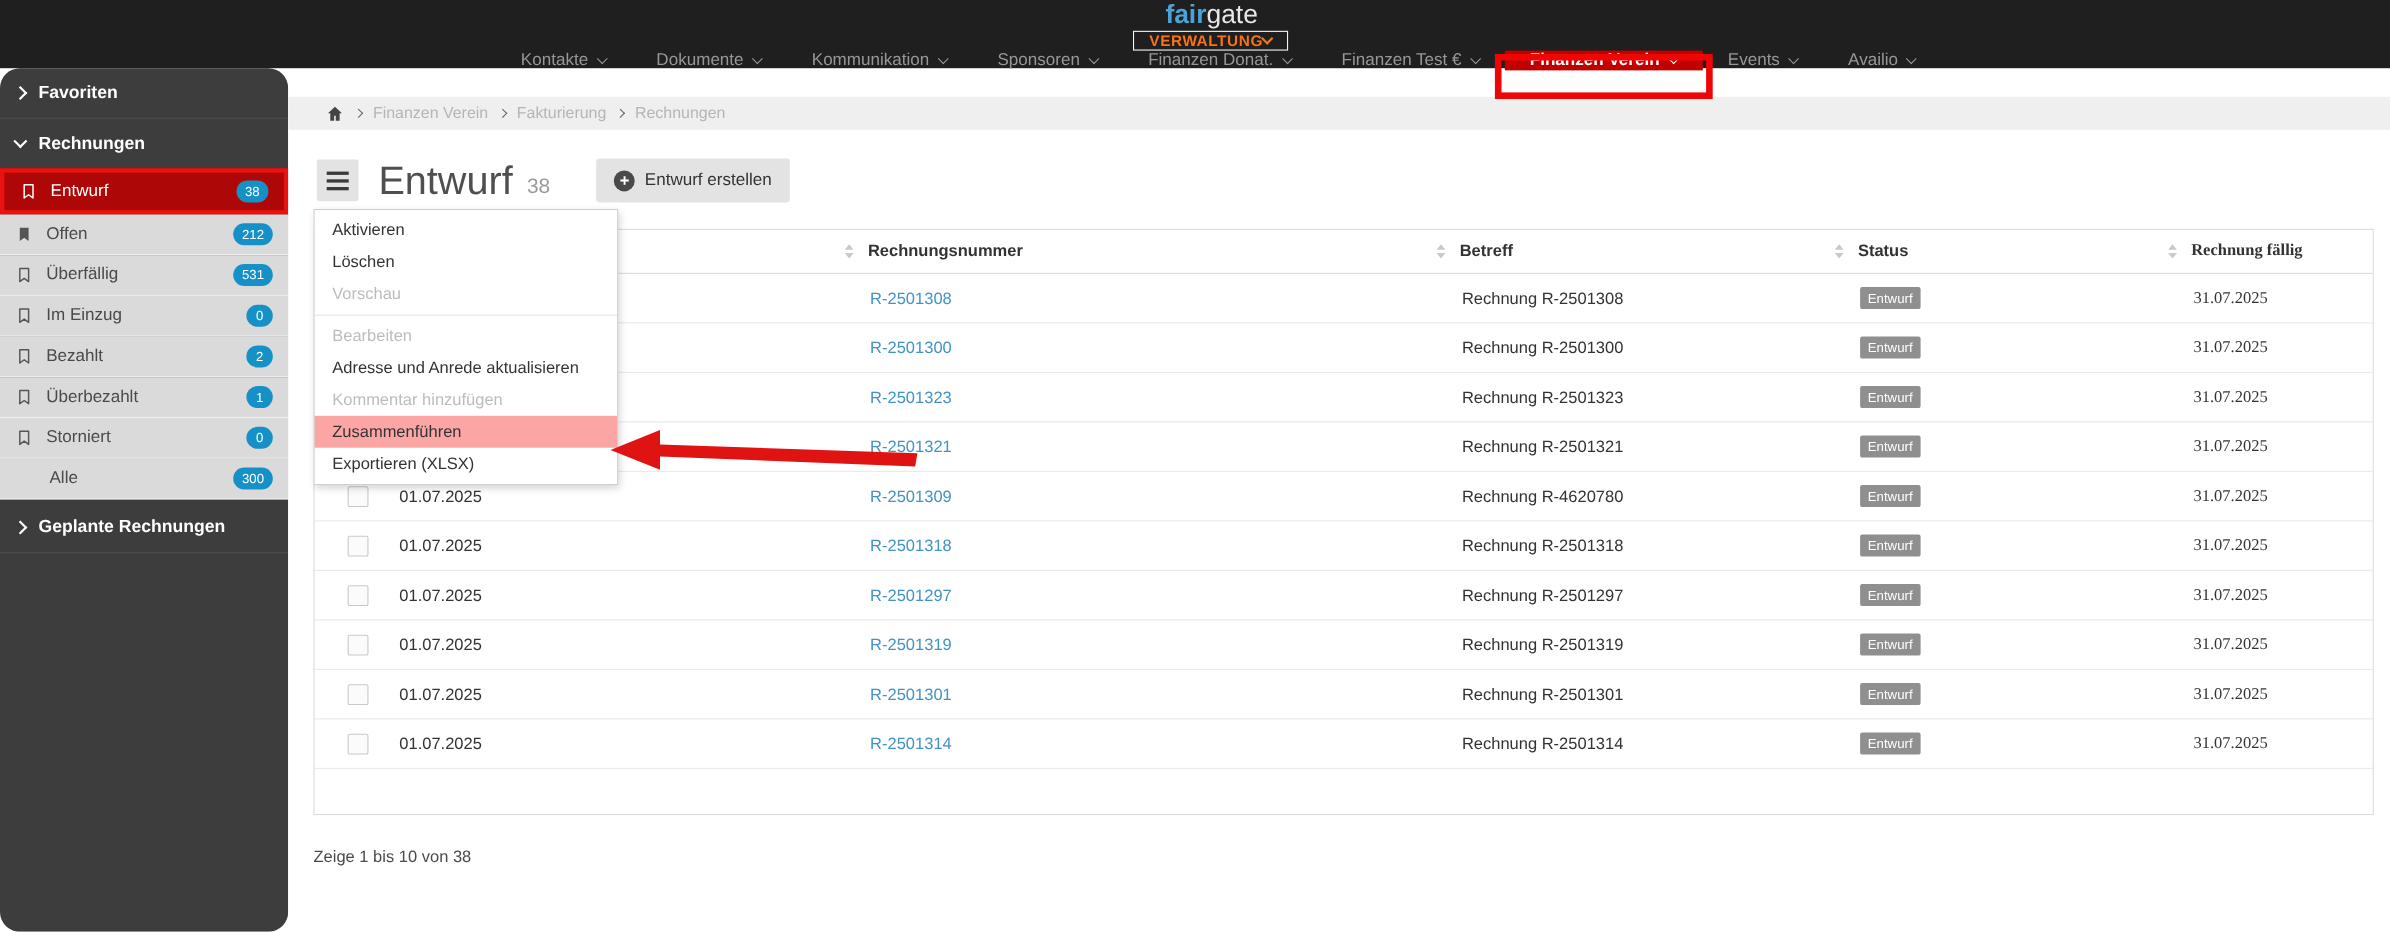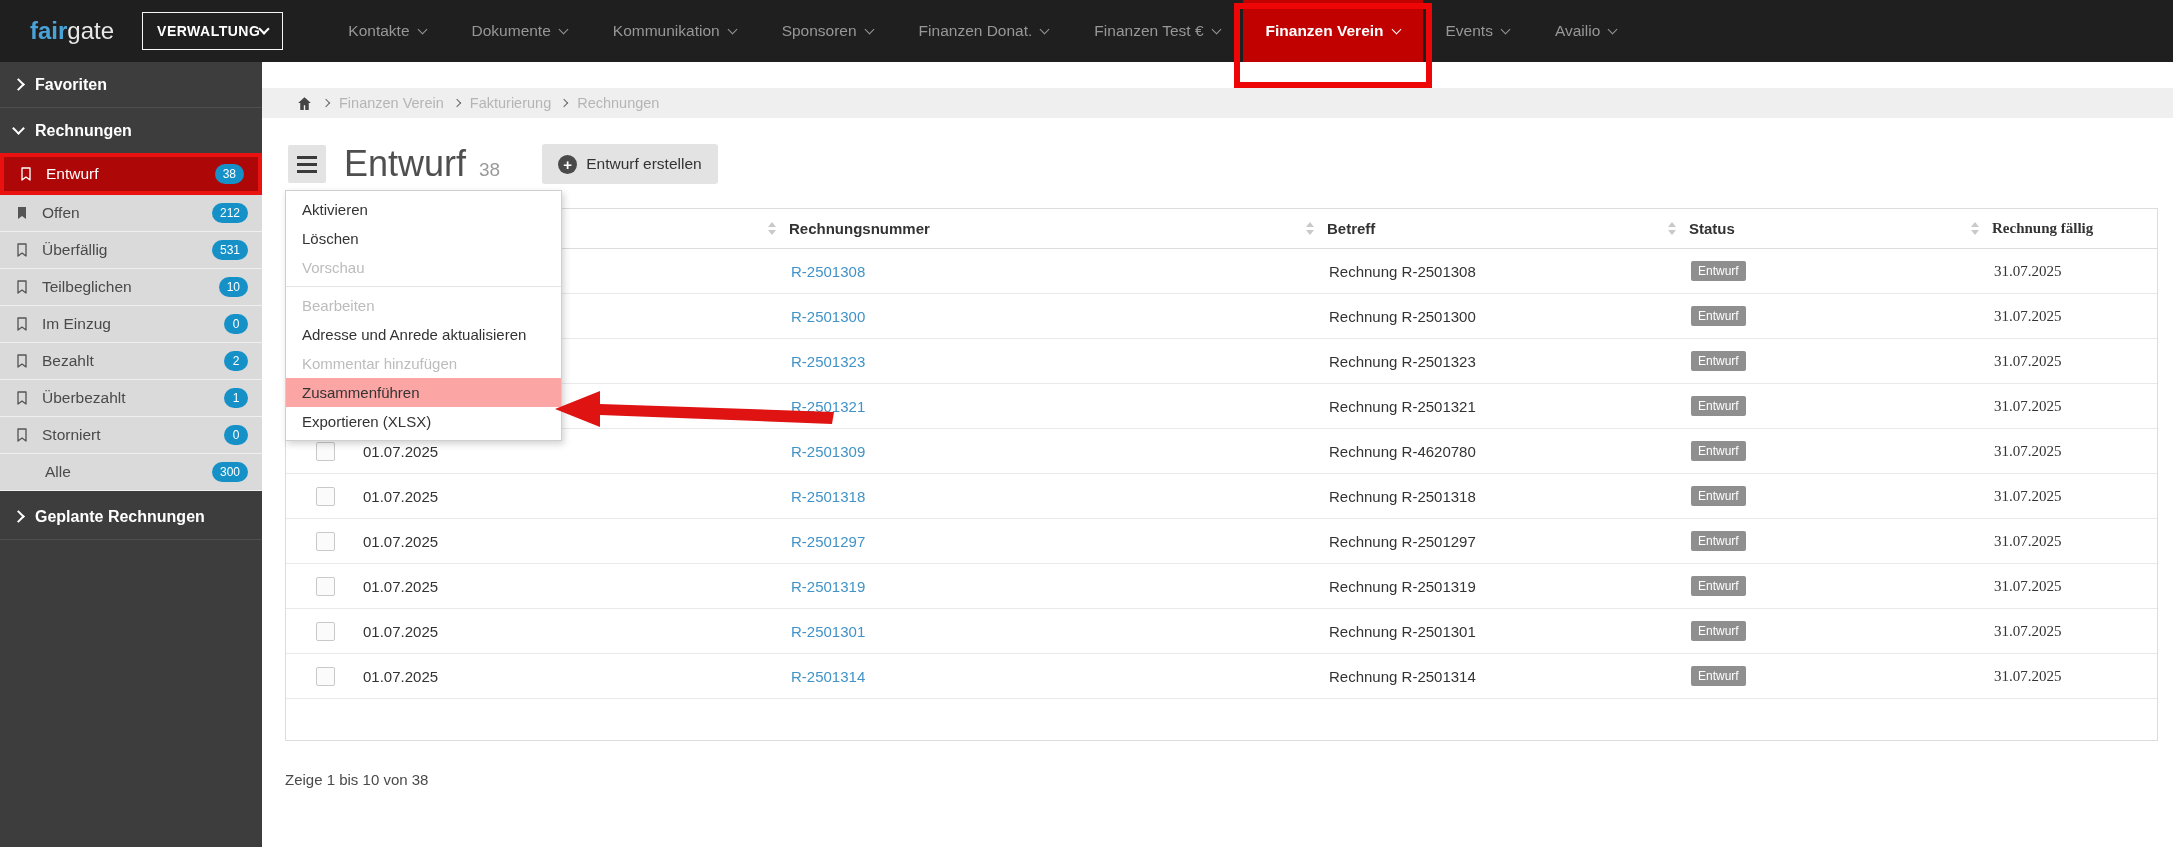--- a/index.html
+++ b/index.html
@@ -7,39 +7,39 @@
     font-family:"Liberation Sans", sans-serif; }
 
   
   .chev { display:inline-block; width:8px; height:8px;
     border-right:2px solid currentColor; border-bottom:2px solid currentColor; }
   .chev.down  { transform:rotate(45deg); margin-top:-4px; }
   .chev.right { transform:rotate(-45deg); }
 
   
   .topbar { position:relative; height:62px; background:#1f1f1f;
-    display:flex; align-items:center; z-index:30; }
+    display:flex; align-items:center; z-index:30;flex-direction:column; }
   .logo { margin-left:30px; font-size:24px; font-weight:bold; letter-spacing:0; }
   .logo .p1 { color:#4aa3d8; } .logo .p2 { color:#e8e8e8; font-weight:normal; }
-  .ws-box { margin-left:28px; height:38px; border:1px solid #f5f5f5; color:#ffffff;
+  .ws-box { margin-left:28px; height:38px; border:1px solid #f5f5f5; color:#f97316;
     display:flex; align-items:center; padding:0 14px; font-size:14px;
     font-weight:bold; letter-spacing:.5px; cursor:pointer; }
   .topnav { display:flex; align-items:center; margin-left:42px; height:100%; }
   .nav-item { display:flex; align-items:center; gap:9px; color:#979797;
     font-size:15.5px; padding:0 23px; height:100%; cursor:pointer; position:relative; }
   .nav-item .chev { width:7px; height:7px; border-width:1.5px; }
   .nav-item.active { background:#c10000; color:#fff; font-weight:bold; }
   .annotation-frame { position:absolute; left:-9px; right:-9px; top:3px; bottom:-26px;
     border:6px solid #ee0505; z-index:55; pointer-events:none; }
 
   
   .body-row { display:flex; height:785px; }
 
   
-  .sidebar { width:262px; background:#3d3d3d; flex:none; }
+  .sidebar { width:262px; background:#3d3d3d; flex:none;border-radius:18px; }
   .side-head { height:45px; display:flex; align-items:center; gap:12px;
     padding:0 14px; color:#fff; font-size:16px; font-weight:bold; cursor:pointer; }
   .side-head .chev { border-width:2.5px; width:9px; height:9px; }
   .side-sep { border-top:1px solid #4e4e4e; }
   .side-item { height:37px; background:#dadada; display:flex; align-items:center;
     padding:0 14px; color:#4a4a4a; font-size:15.5px; gap:12px; cursor:pointer;
     border-bottom:1px solid #f0f0f0; }
   .side-item .ico { display:inline-flex; color:#555; }
   .side-item.no-icon { padding-left:45px; }
   .side-item .lbl { flex:1; }
@@ -199,29 +199,20 @@
           </span>
           <span class="lbl">Überfällig</span>
           <span class="badge">531</span>
         </div>
         <div class="side-item">
           <span class="ico">
             <svg viewBox="0 0 24 24" width="16" height="16">
               <path d="M6 3h12v18l-6-4.4L6 21z" fill="none" stroke="currentColor" stroke-width="2" stroke-linejoin="round"></path>
             </svg>
           </span>
-          <span class="lbl">Teilbeglichen</span>
-          <span class="badge">10</span>
-        </div>
-        <div class="side-item">
-          <span class="ico">
-            <svg viewBox="0 0 24 24" width="16" height="16">
-              <path d="M6 3h12v18l-6-4.4L6 21z" fill="none" stroke="currentColor" stroke-width="2" stroke-linejoin="round"></path>
-            </svg>
-          </span>
           <span class="lbl">Im Einzug</span>
           <span class="badge">0</span>
         </div>
         <div class="side-item">
           <span class="ico">
             <svg viewBox="0 0 24 24" width="16" height="16">
               <path d="M6 3h12v18l-6-4.4L6 21z" fill="none" stroke="currentColor" stroke-width="2" stroke-linejoin="round"></path>
             </svg>
           </span>
           <span class="lbl">Bezahlt</span>

